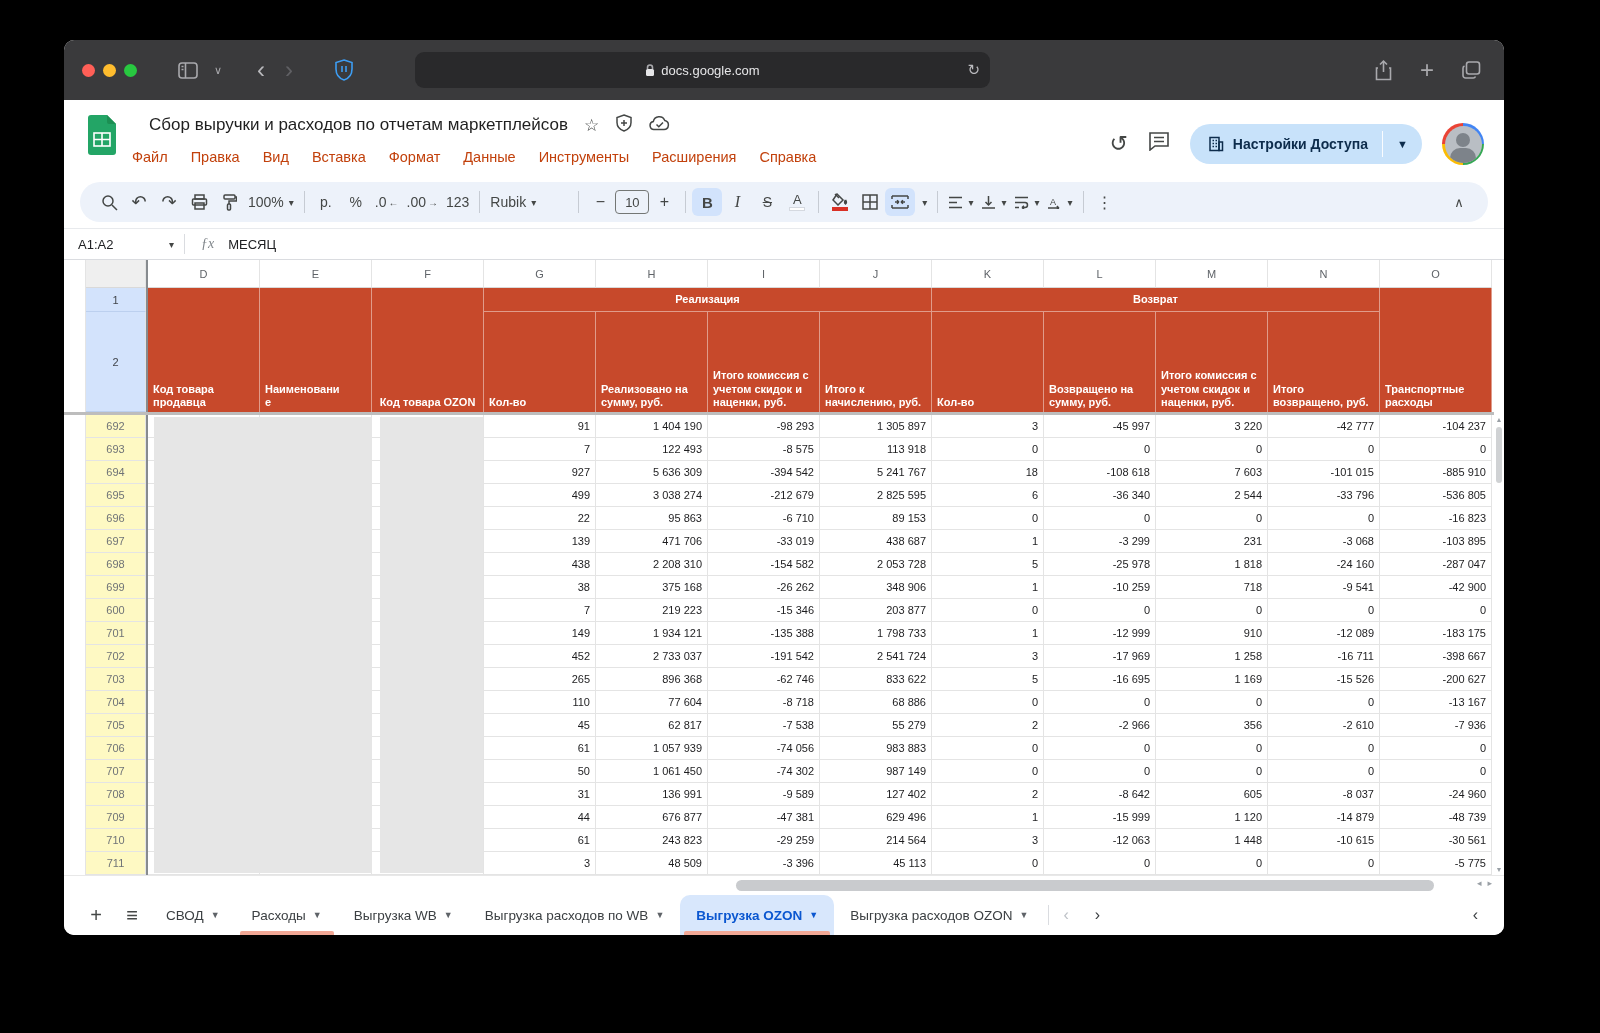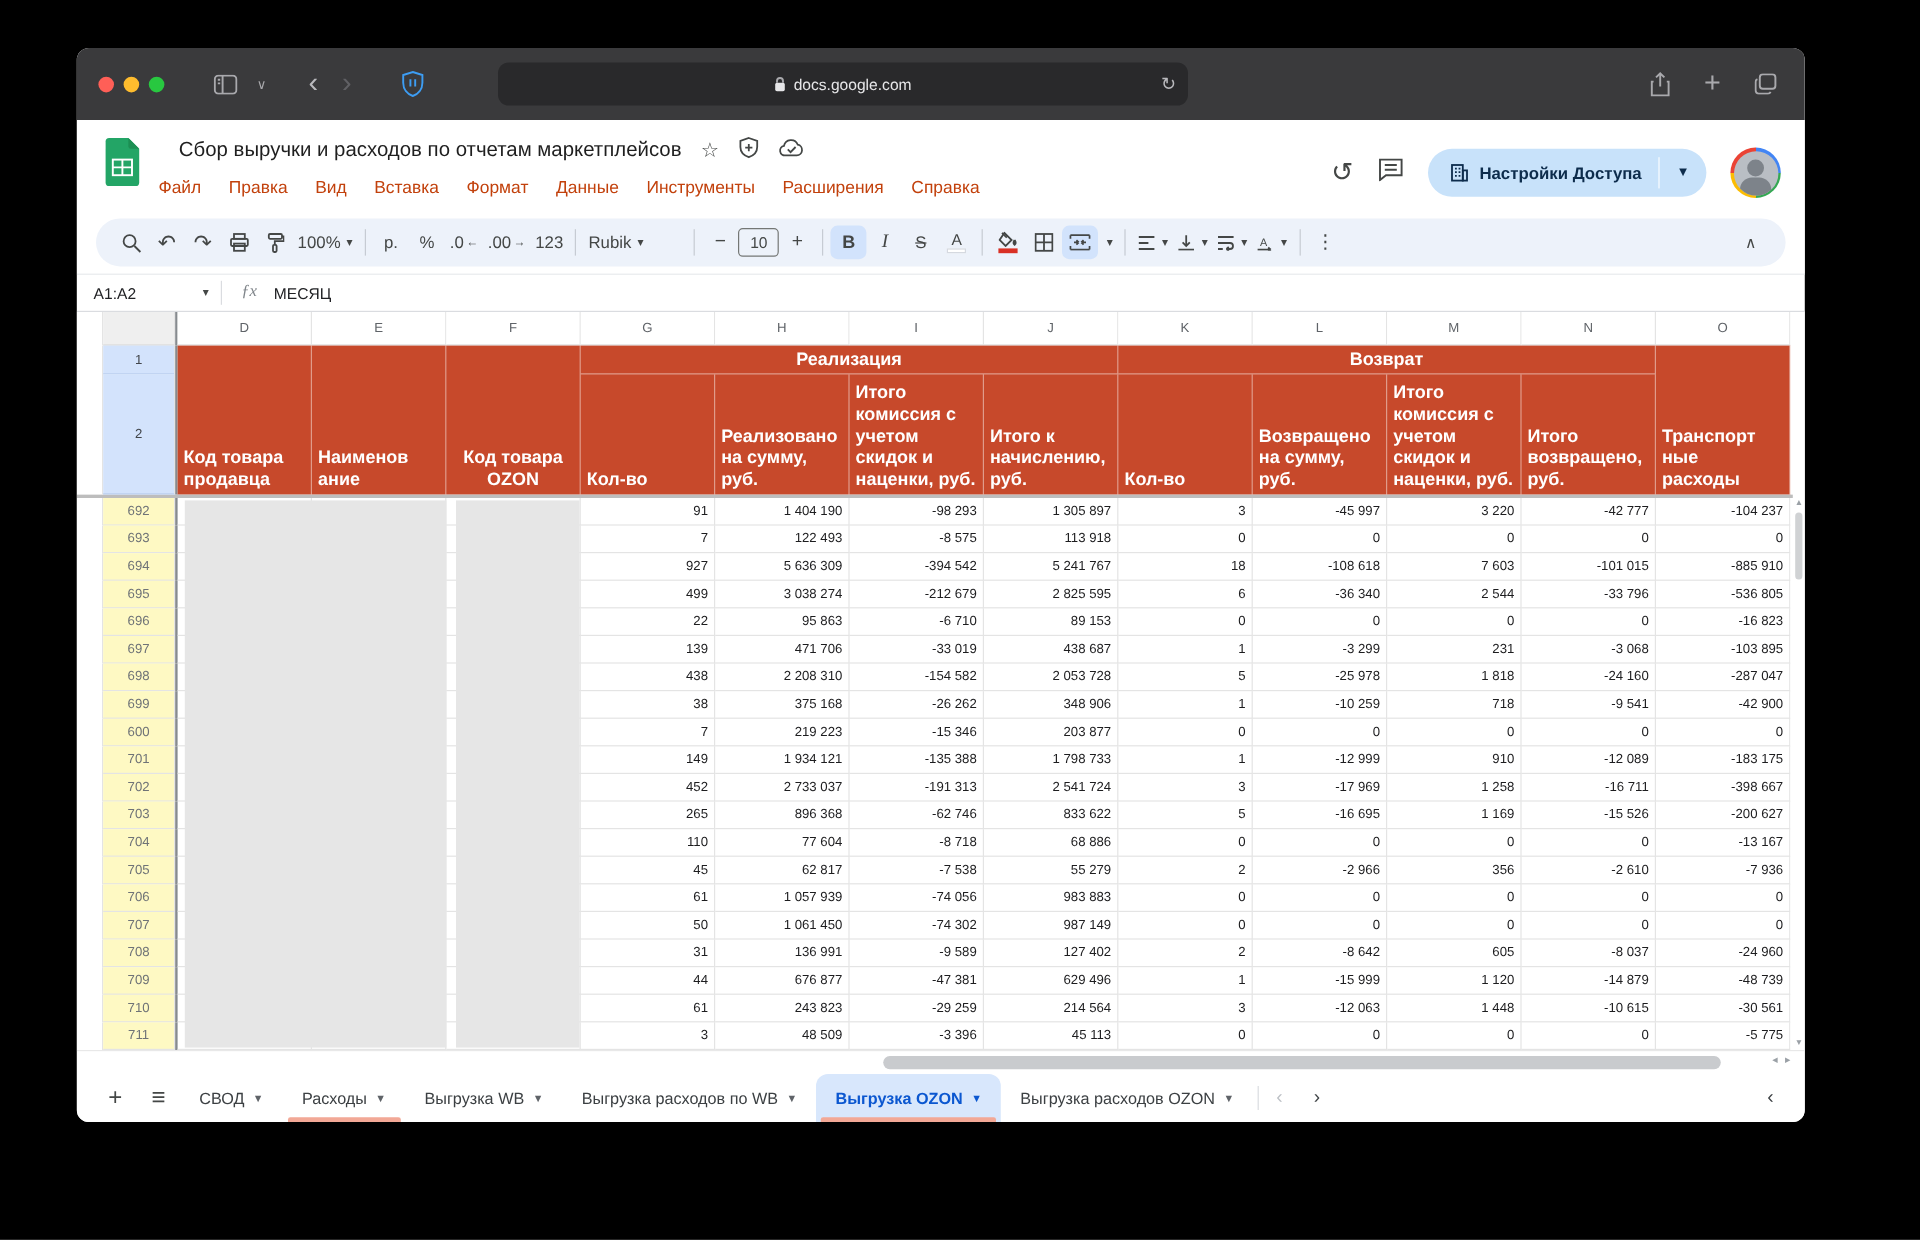--- a/index.html
+++ b/index.html
@@ -80,21 +80,21 @@
   .frozen-vline { width:2px; flex:none; background:#878b8f; }
   .scroll-gap { width:10px; flex:none; background:#fff; }
 
   .colhead-row { height:28px; }
   .colhead-row .corner { background:#efefef; border-bottom:1px solid #d9d9d9; }
   .colcells { display:flex; }
   .colhead-cell { width:112px; flex:none; display:flex; align-items:center; justify-content:center; font-size:11px; color:#5f6368;
                   border-right:1px solid #e4e4e4; border-bottom:1px solid #d9d9d9; background:#fff; }
 
   .redgrid { display:grid; grid-template-columns:repeat(12,112px); grid-template-rows:24px 100px; background:#c7492b; width:1344px; }
-  .rh { border-right:1px solid rgba(255,255,255,.45); color:#fff; font-size:15px; font-weight:bold; line-height:1.2;
+  .rh { border-right:1px solid rgba(255,255,255,.45); color:#fff; font-size:11px; font-weight:bold; line-height:1.2;
         display:flex; padding:3px 5px; }
   .rh.span2 { grid-row:span 2; align-items:flex-end; }
   .rh.group { grid-column:span 4; align-items:center; justify-content:center; border-bottom:1px solid rgba(255,255,255,.45); }
   .rh.bottom { align-items:flex-end; }
   .rh.center { justify-content:center; text-align:center; }
   .wrap-narrow { display:inline-block; width:78px; overflow-wrap:anywhere; }
   .rownum-blue { background:#d3e3fc; color:#41454b; border-bottom:1px solid #bcd0ef; }
   .red-rowheads { display:flex; flex-direction:column; }
 
   .frozen-hdivider { height:3px; background:#bdbdbd; width:1430px; }
@@ -669,21 +669,21 @@
 
   <div class="grow grid-row">
     <div class="gutter-strip"></div>
     <div class="rn rownum">702</div>
     <div class="frozen-vline"></div>
     <div class="cell c-blank"></div>
     <div class="cell c-blank"></div>
     <div class="cell c-blank"></div>
     <div class="cell c-val">452</div>
     <div class="cell c-val">2 733 037</div>
-    <div class="cell c-val">-191 313</div>
+    <div class="cell c-val">-191 542</div>
     <div class="cell c-val">2 541 724</div>
     <div class="cell c-val">3</div>
     <div class="cell c-val">-17 969</div>
     <div class="cell c-val">1 258</div>
     <div class="cell c-val">-16 711</div>
     <div class="cell c-val">-398 667</div>
     <div class="scroll-gap"></div>
   </div>
 
   <div class="grow grid-row">

